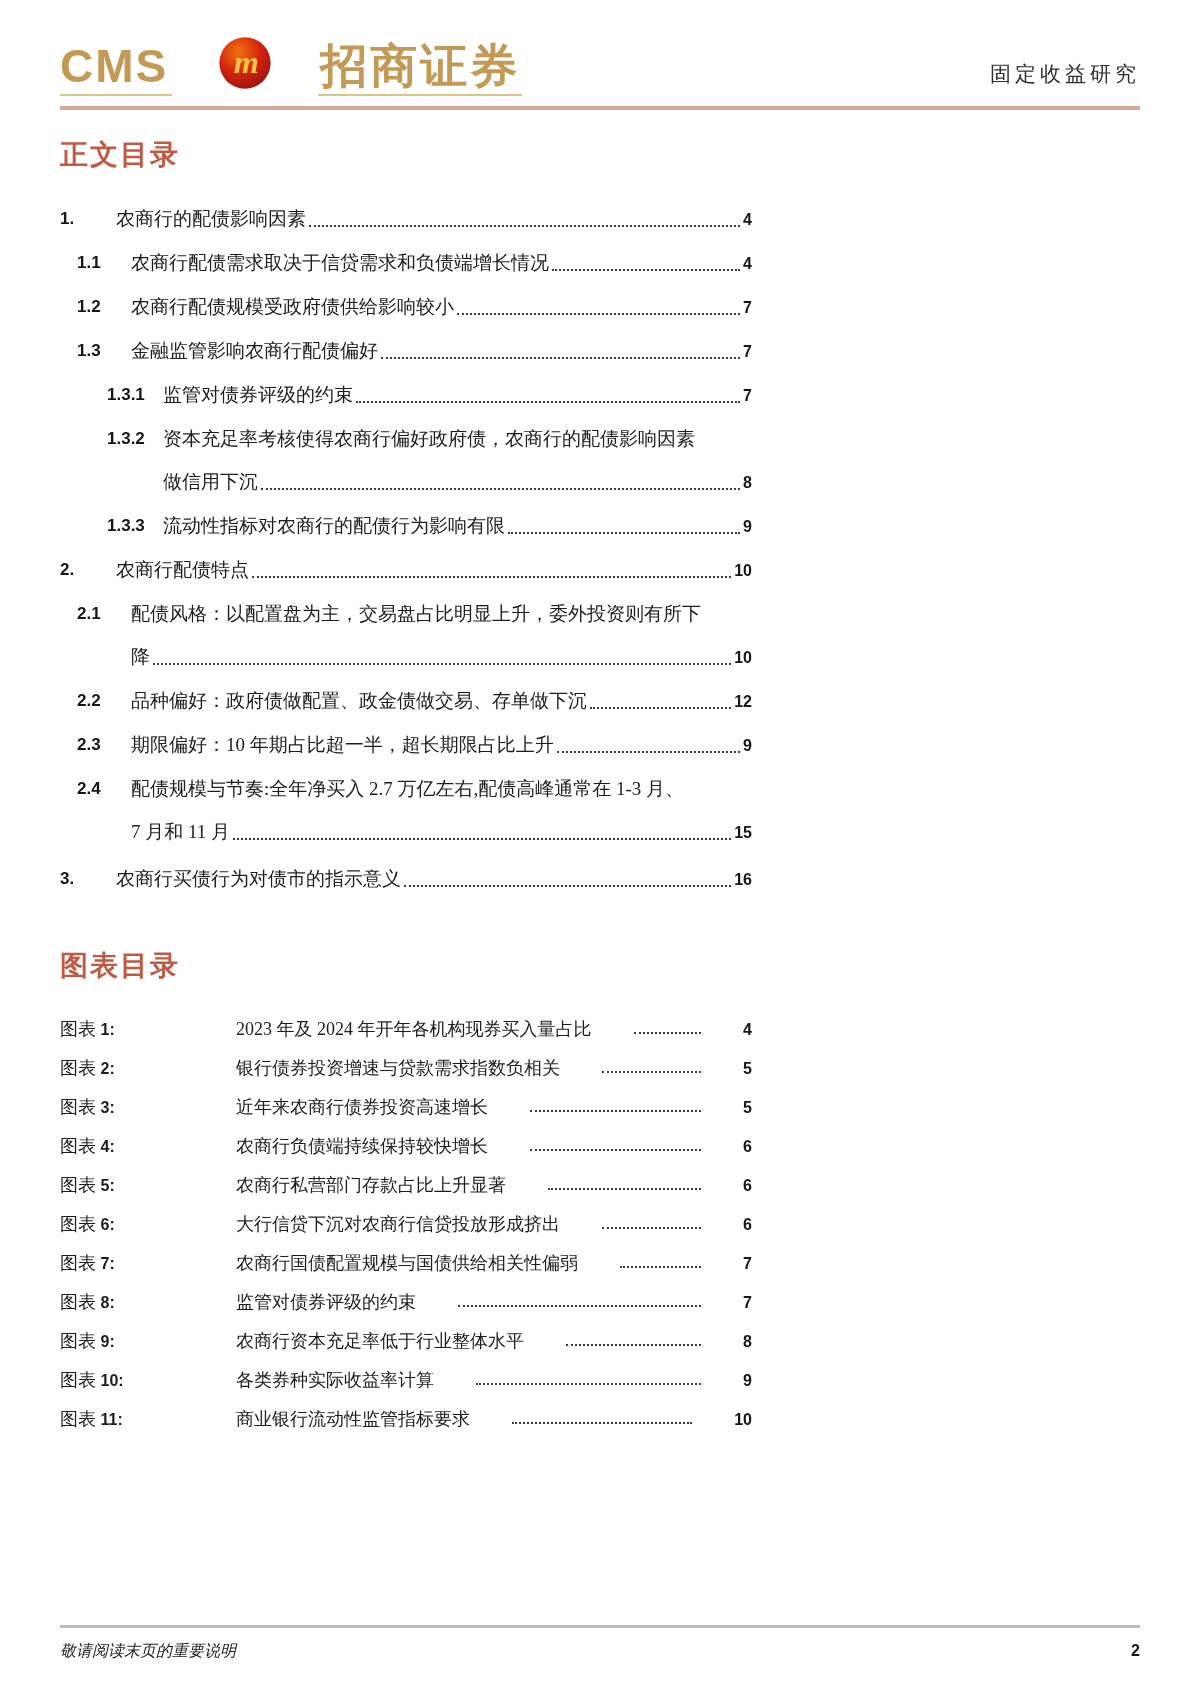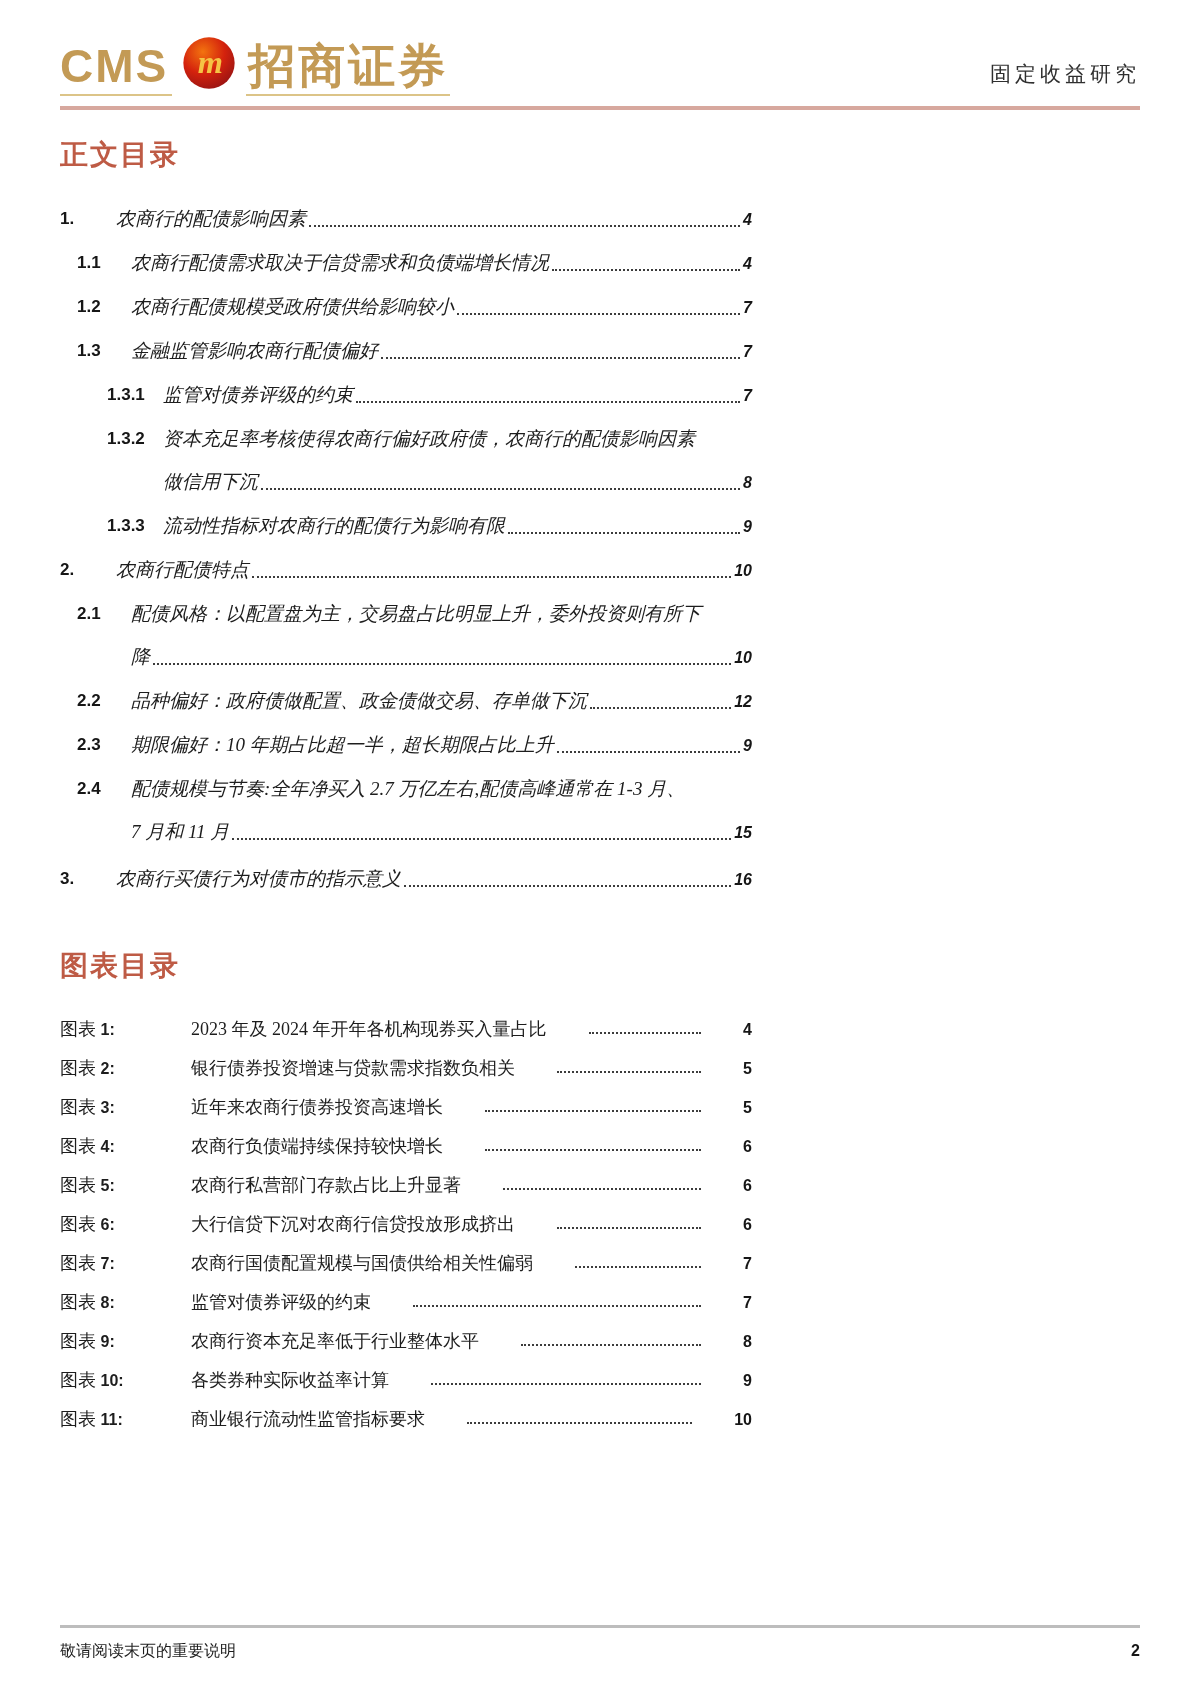--- a/index.html
+++ b/index.html
@@ -2,21 +2,21 @@
 <html lang="zh"><head>
 <meta charset="utf-8">
 <style>
   * { margin:0; padding:0; box-sizing:border-box; }
   html,body { background:#ffffff; }
   body { font-family:"Liberation Serif","DejaVu Serif",serif; color:#1d1d1d; }
   .page { position:relative; width:1200px; height:1698px; margin:0 auto; background:#ffffff; overflow:hidden; }
 
   
   .header { padding:36px 60px 0 60px; display:flex; justify-content:space-between; align-items:flex-end; }
-  .brand { display:flex; align-items:flex-end; }
+  .brand { display:flex; align-items:flex-end;gap:36px; }
   .brand-cms {
     font-family:"Liberation Sans","DejaVu Sans",sans-serif;
     font-weight:bold; font-size:46px; line-height:44px; letter-spacing:2px;
     color:#C39A55; border-bottom:2px solid #DCC488; padding:0 4px 6px 0;
   }
   .brand-badge { margin:0 10px 2px 10px; display:block; }
   .brand-zh {
     font-weight:bold; font-size:47px; line-height:44px; letter-spacing:3px;
     color:#C39A55; border-bottom:2px solid #DCC488; padding:0 2px 6px 2px;
   }
@@ -31,39 +31,39 @@
   .toc-row { display:flex; font-size:19px; line-height:26px; margin-bottom:17px; }
   .toc-row.gap-top { margin-top:20px; }
   .toc-row .num {
     flex:0 0 auto;
     font-family:"Liberation Sans","DejaVu Sans",sans-serif; font-weight:bold; font-size:17px;
     color:#161616;
   }
   .lvl1 { padding-left:0; }   .lvl1 .num { width:56px; }
   .lvl2 { padding-left:17px; } .lvl2 .num { width:54px; }
   .lvl3 { padding-left:47px; } .lvl3 .num { width:56px; }
-  .toc-body { flex:1; min-width:0;font-style:italic; }
+  .toc-body { flex:1; min-width:0; }
   .cont-line { display:block; white-space:nowrap; margin-bottom:17px; }
   .last-line { display:flex; align-items:baseline; }
   .last-line .txt { white-space:nowrap; }
   .leader { flex:1 1 auto; min-width:14px; border-bottom:2px dotted #3c3c3c; align-self:flex-end; margin:0 3px 6px 3px; }
   .pg { font-family:"Liberation Sans","DejaVu Sans",sans-serif; font-weight:bold; font-size:16px; color:#161616; }
 
   
   .fig-list { margin:34px 0 0 60px; width:692px; }
   .fig-row { display:flex; align-items:baseline; font-size:18px; line-height:20px; margin-bottom:18px;gap:39px; }
   .fig-label { flex:0 0 auto; width:92px; white-space:nowrap; }
   .fig-label .fignum { font-family:"Liberation Sans","DejaVu Sans",sans-serif; font-weight:bold; font-size:16px; }
-  .fig-row .txt { white-space:nowrap; }
+  .fig-row .txt { white-space:nowrap;margin-left:45px; }
 
   
   .footer { position:absolute; left:60px; right:60px; bottom:36px; }
   .footer-rule { height:3px; background:#BDBDBD; margin-bottom:13px; }
   .footer-row { display:flex; justify-content:space-between; align-items:baseline; }
-  .footer-note { font-size:16px; color:#1d1d1d; }
+  .footer-note { font-size:16px; color:#1d1d1d;font-style:italic; }
   .footer-page { font-family:"Liberation Sans","DejaVu Sans",sans-serif; font-weight:bold; font-size:16px; color:#161616; }
 </style>
 </head>
 <body>
 
 <div class="page">
 
   <div class="header">
     <div class="brand">
       <span class="brand-cms">CMS</span>

